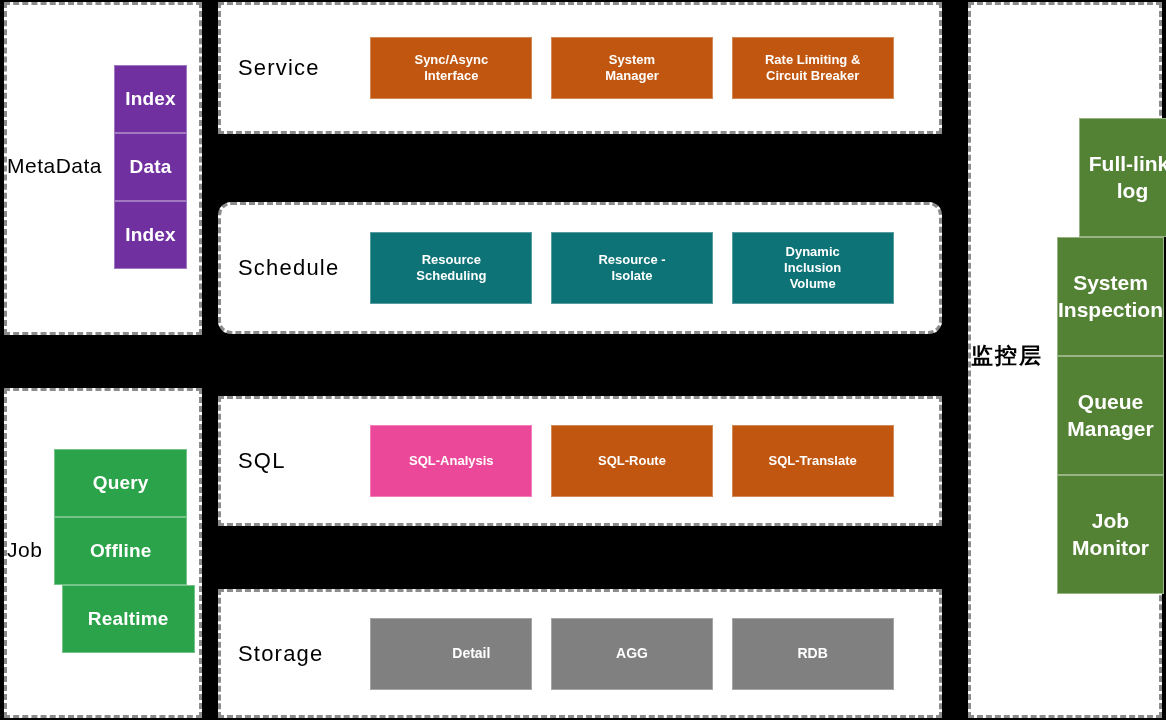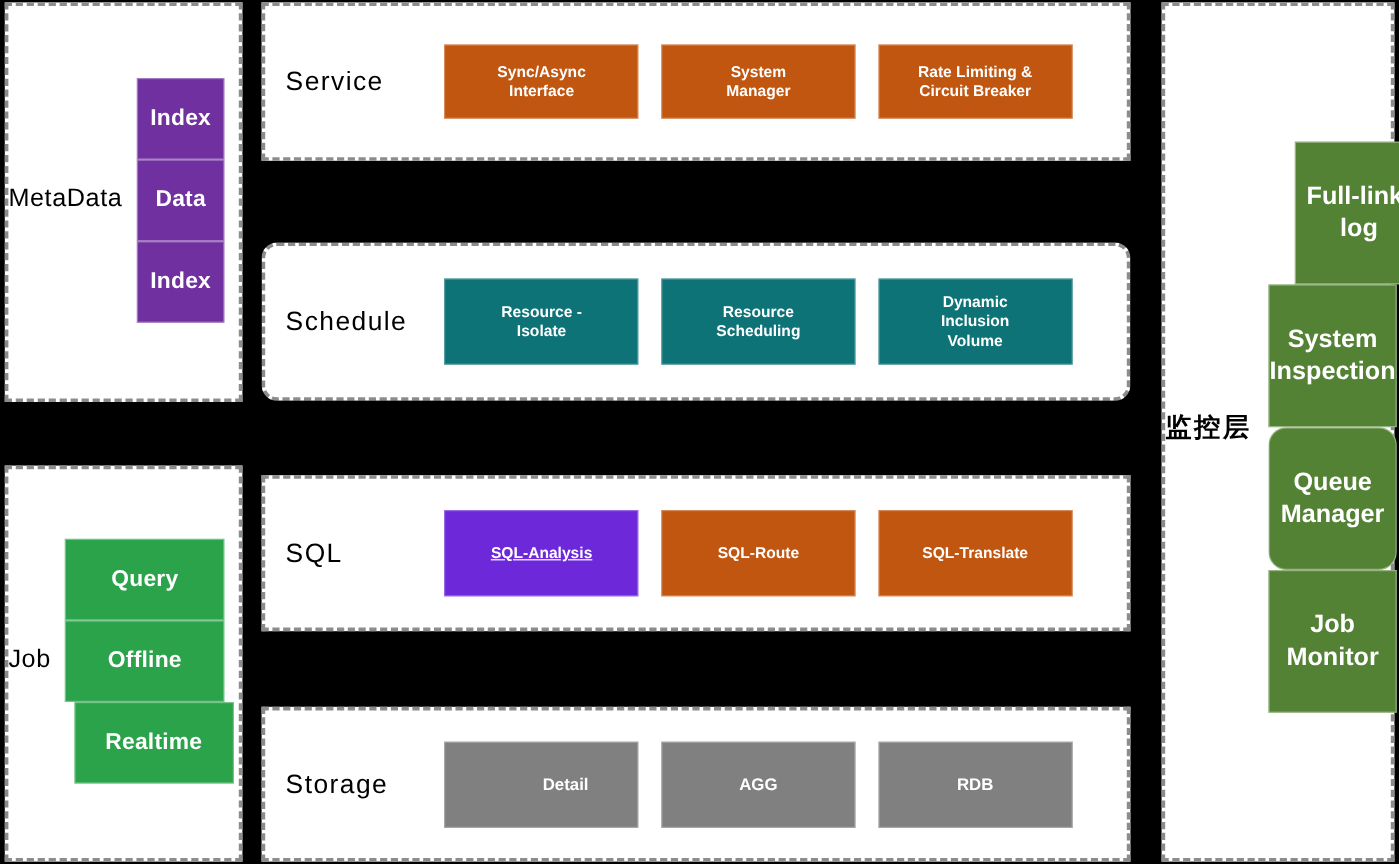--- a/index.html
+++ b/index.html
@@ -180,54 +180,54 @@
       <div class="row-chip" style="background:#c0560f;">System
 Manager</div>
       <div class="row-chip" style="background:#c0560f;">Rate Limiting &amp;
 Circuit Breaker</div>
     </div>
   </div>
 
   <div class="panel row-panel" style="left:218px; top:202px; width:724px; height:132px;border-radius:13px;">
     <div class="row-label">Schedule</div>
     <div class="row-cells">
+      <div class="row-chip tall" style="background:#0d7377;">Resource
+Scheduling</div>
       <div class="row-chip tall" style="background:#0d7377;">Resource -
 Isolate</div>
-      <div class="row-chip tall" style="background:#0d7377;">Resource
-Scheduling</div>
       <div class="row-chip tall" style="background:#0d7377;">Dynamic
 Inclusion
 Volume</div>
     </div>
   </div>
 
   <div class="panel row-panel" style="left:218px; top:396px; width:724px; height:130px;">
     <div class="row-label">SQL</div>
     <div class="row-cells">
-      <div class="row-chip tall" style="background:#6d28d9;text-decoration:underline;">SQL-Analysis</div>
+      <div class="row-chip tall" style="background:#ec4899;">SQL-Analysis</div>
       <div class="row-chip tall" style="background:#c0560f;">SQL-Route</div>
       <div class="row-chip tall" style="background:#c0560f;">SQL-Translate</div>
     </div>
   </div>
 
   <div class="panel row-panel" style="left:218px; top:589px; width:724px; height:129px;">
     <div class="row-label">Storage</div>
     <div class="row-cells">
       <div class="row-chip tall storage-chip" style="background:#808080;padding-left:44px;">Detail</div>
       <div class="row-chip tall storage-chip" style="background:#808080;">AGG</div>
       <div class="row-chip tall storage-chip" style="background:#808080;">RDB</div>
     </div>
   </div>
 
   <div class="panel mon-panel" style="left:968px; top:2px; width:194px; height:716px;">
     <div class="mon-title">监控层</div>
     <div class="mon-items">
       <div class="mon-chip" style="background:#548235;margin-left:44px;">Full-link-log</div>
       <div class="mon-chip" style="background:#548235;">System
 Inspection</div>
-      <div class="mon-chip" style="background:#548235;border-radius:15px;">Queue
+      <div class="mon-chip" style="background:#548235;">Queue
 Manager</div>
       <div class="mon-chip" style="background:#548235;">Job
 Monitor</div>
     </div>
   </div>
 
 </div>
 
 </body></html>

